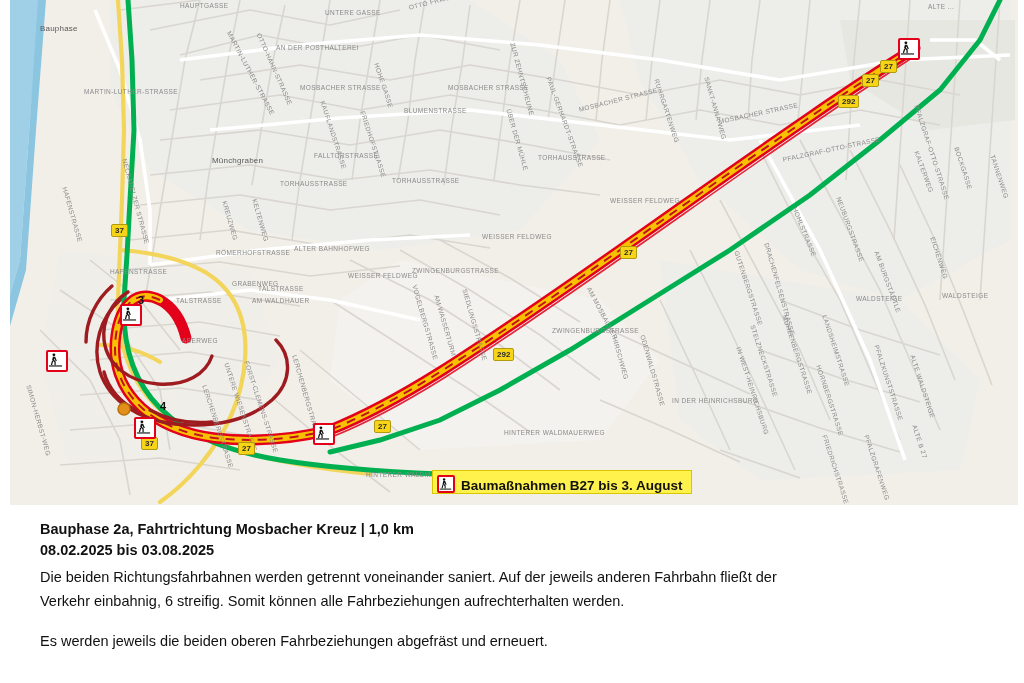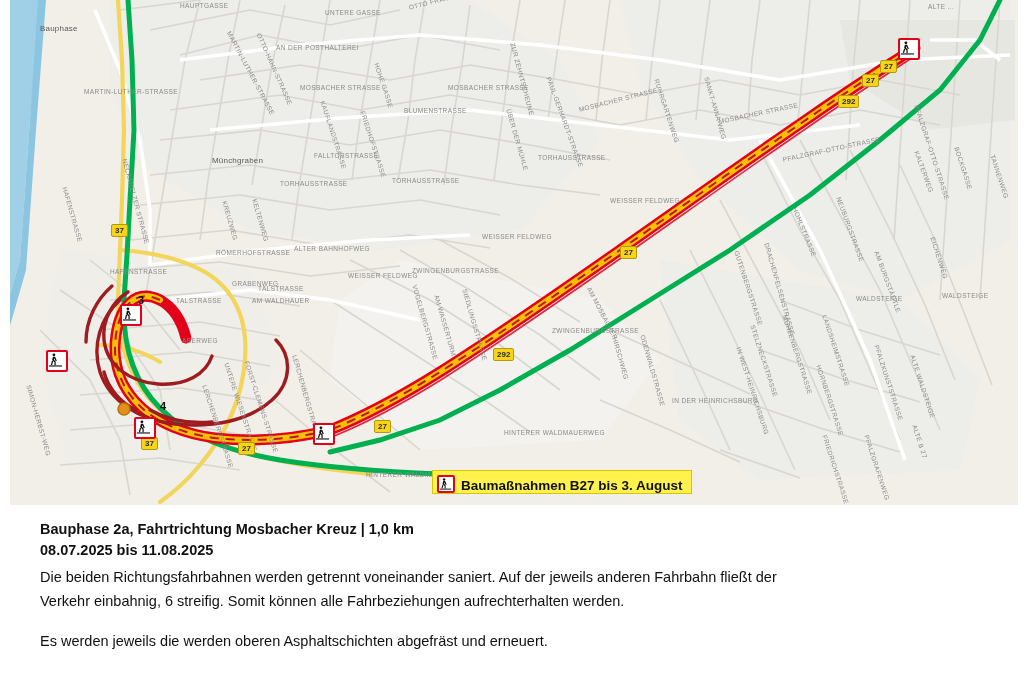--- a/index.html
+++ b/index.html
@@ -376,19 +376,19 @@
         </svg>
       </div>
       <span id="legend-text">Baumaßnahmen B27 bis 3. August</span>
     </div>
 
   </div>
 
   <div id="info">
     <div class="pad">
       <div class="t-head">Bauphase 2a, Fahrtrichtung Mosbacher Kreuz | 1,0 km</div>
-      <div class="t-date">08.07.2025 bis 11.08.2025</div>
+      <div class="t-date">08.02.2025 bis 03.08.2025</div>
       <div class="t-body">Die beiden Richtungsfahrbahnen werden getrennt voneinander saniert. Auf der jeweils anderen Fahrbahn fließt der Verkehr einbahnig, 6 streifig. Somit können alle Fahrbeziehungen aufrechterhalten werden.</div>
-      <div class="t-body second">Es werden jeweils die werden oberen Asphaltschichten abgefräst und erneuert.</div>
+      <div class="t-body second">Es werden jeweils die beiden oberen Fahrbeziehungen abgefräst und erneuert.</div>
     </div>
   </div>
 
 </div>
 
 </body></html>

